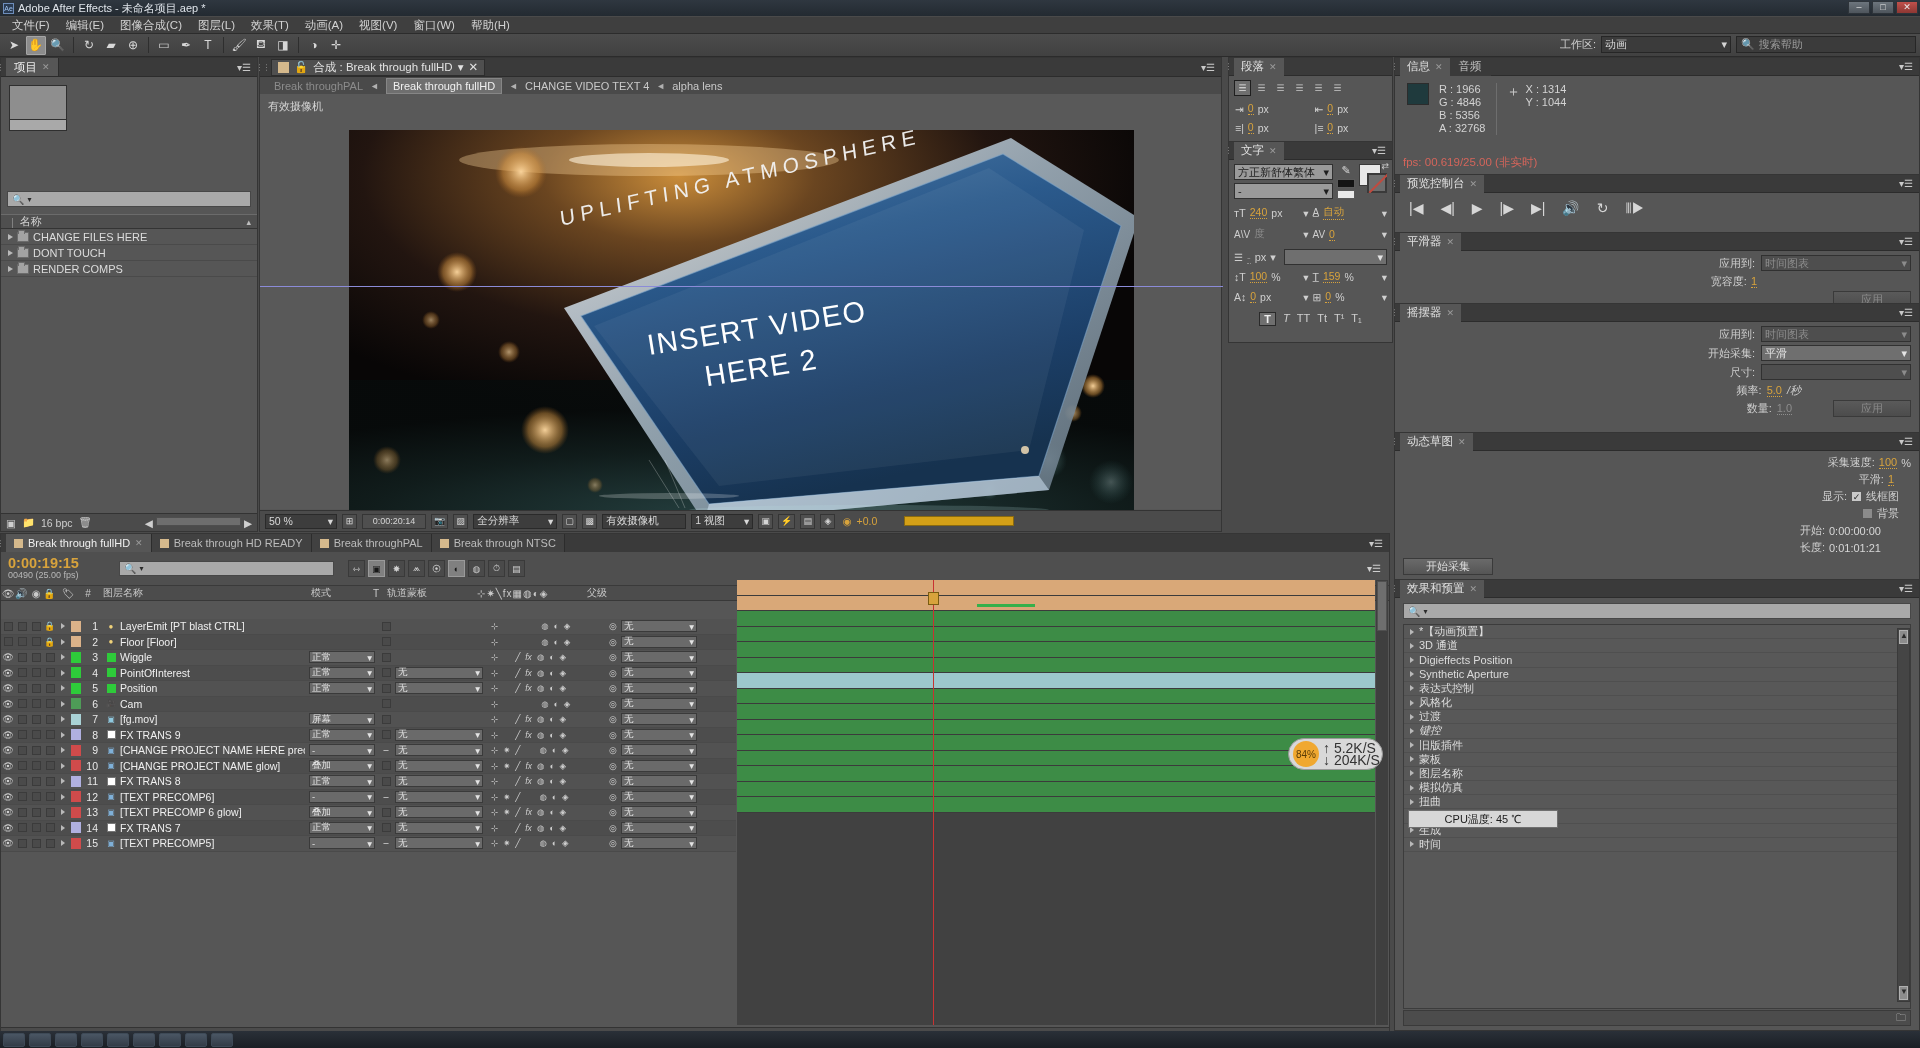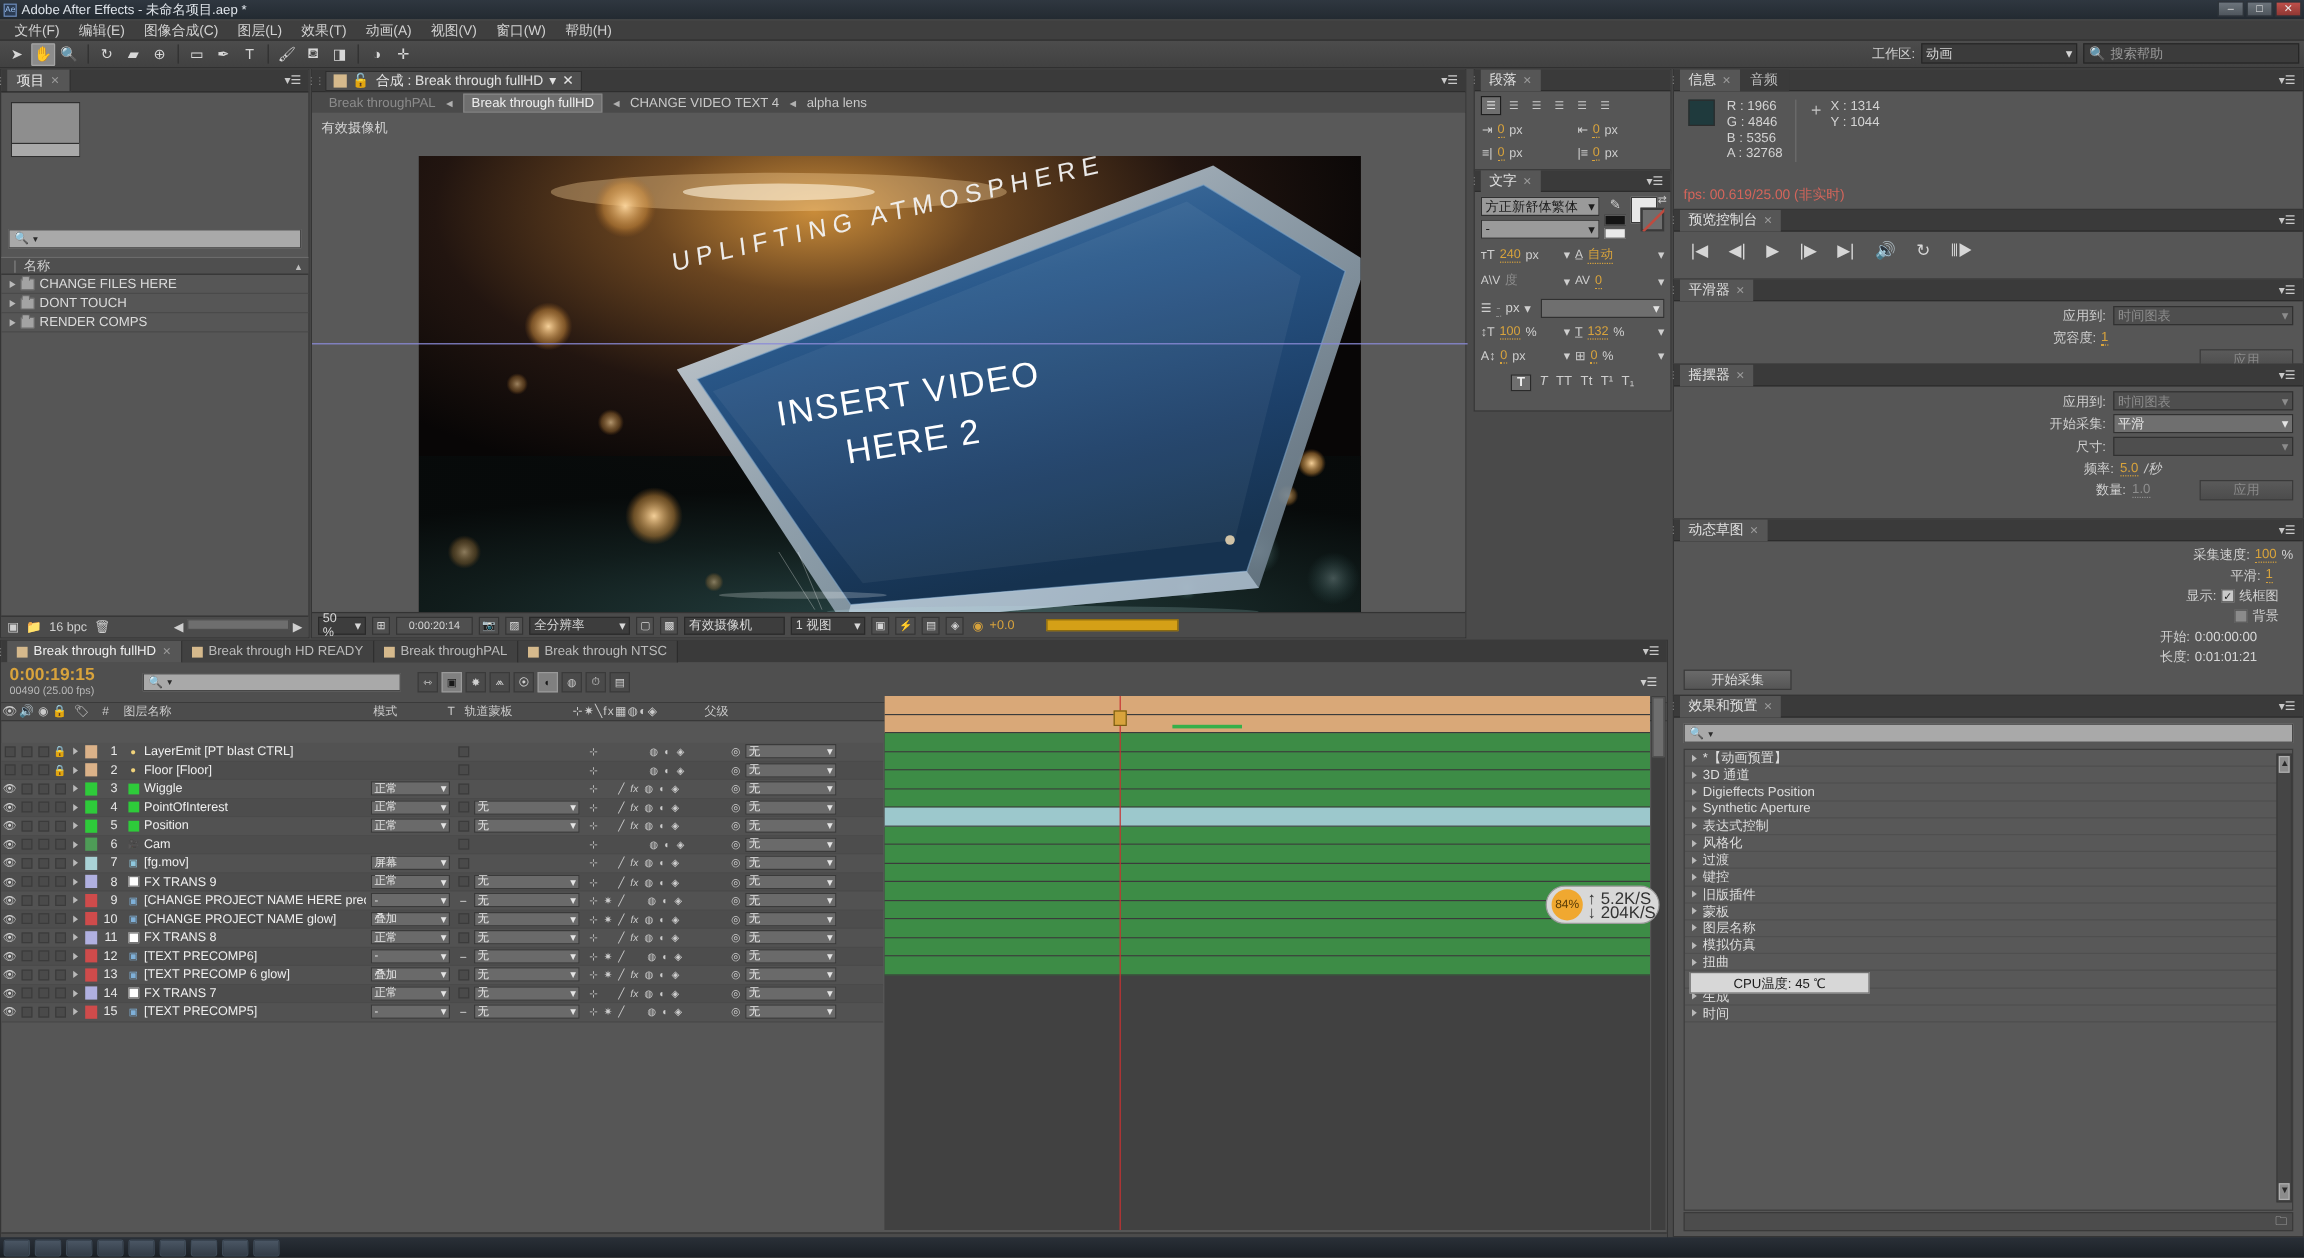--- a/index.html
+++ b/index.html
@@ -403,21 +403,21 @@
             <line x1="300" y1="330" x2="330" y2="378"></line>
             <line x1="316" y1="330" x2="336" y2="378"></line>
           </g>
           <circle cx="676" cy="320" r="4" fill="#ffe6bb" opacity="0.8"></circle>
         </svg>
       </div>
       <div class="guide"></div>
     </div>
 
     <div class="comp-bottombar">
-      <div class="mini-select" style="width:40px">
+      <div class="mini-select" style="width:72px">
         <span>50 %</span>
         <span>▾</span>
       </div>
       <div class="mini-btn">⊞</div>
       <div class="mini-btn" style="width:64px">
         <span>0:00:20:14</span>
       </div>
       <div class="mini-btn">📷</div>
       <div class="mini-btn">▨</div>
       <div class="mini-select" style="width:84px">
@@ -588,21 +588,21 @@
 
       <div style="display:grid;grid-template-columns:1fr 1fr;gap:4px;margin-top:5px;font-size:10.5px">
         <div class="row">
           <span>↕T</span>
           <span class="val">100</span>
           <span>%</span>
           <span style="margin-left:auto">▾</span>
         </div>
         <div class="row">
           <span>T̲</span>
-          <span class="val">132</span>
+          <span class="val">159</span>
           <span>%</span>
           <span style="margin-left:auto">▾</span>
         </div>
         <div class="row">
           <span>A↕</span>
           <span class="val">0</span>
           <span>px</span>
           <span style="margin-left:auto">▾</span>
         </div>
         <div class="row">
@@ -801,21 +801,21 @@
           <span>表达式控制</span>
         </div>
         <div style="height: 14.2px; display: flex; align-items: center; gap: 5px; padding-left: 6px; font-size: 11px; color: rgb(220, 220, 220); border-bottom: 1px solid rgb(79, 79, 79);">
           <span style="width: 0px; height: 0px; border-left: 4.5px solid rgb(185, 185, 185); border-top: 3px solid transparent; border-bottom: 3px solid transparent;"></span>
           <span>风格化</span>
         </div>
         <div style="height: 14.2px; display: flex; align-items: center; gap: 5px; padding-left: 6px; font-size: 11px; color: rgb(220, 220, 220); border-bottom: 1px solid rgb(79, 79, 79);">
           <span style="width: 0px; height: 0px; border-left: 4.5px solid rgb(185, 185, 185); border-top: 3px solid transparent; border-bottom: 3px solid transparent;"></span>
           <span>过渡</span>
         </div>
-        <div style="height: 14.2px; display: flex; align-items: center; gap: 5px; padding-left: 6px; font-size: 11px; color: rgb(220, 220, 220); border-bottom: 1px solid rgb(79, 79, 79);">
+        <div style="height: 14.2px; display: flex; align-items: center; gap: 5px; padding-left: 6px; font-size: 11px; color: rgb(220, 220, 220); border-bottom: 1px solid rgb(79, 79, 79); font-style: italic;">
           <span style="width: 0px; height: 0px; border-left: 4.5px solid rgb(185, 185, 185); border-top: 3px solid transparent; border-bottom: 3px solid transparent;"></span>
           <span>键控</span>
         </div>
         <div style="height: 14.2px; display: flex; align-items: center; gap: 5px; padding-left: 6px; font-size: 11px; color: rgb(220, 220, 220); border-bottom: 1px solid rgb(79, 79, 79);">
           <span style="width: 0px; height: 0px; border-left: 4.5px solid rgb(185, 185, 185); border-top: 3px solid transparent; border-bottom: 3px solid transparent;"></span>
           <span>旧版插件</span>
         </div>
         <div style="height: 14.2px; display: flex; align-items: center; gap: 5px; padding-left: 6px; font-size: 11px; color: rgb(220, 220, 220); border-bottom: 1px solid rgb(79, 79, 79);">
           <span style="width: 0px; height: 0px; border-left: 4.5px solid rgb(185, 185, 185); border-top: 3px solid transparent; border-bottom: 3px solid transparent;"></span>
           <span>蒙板</span>

